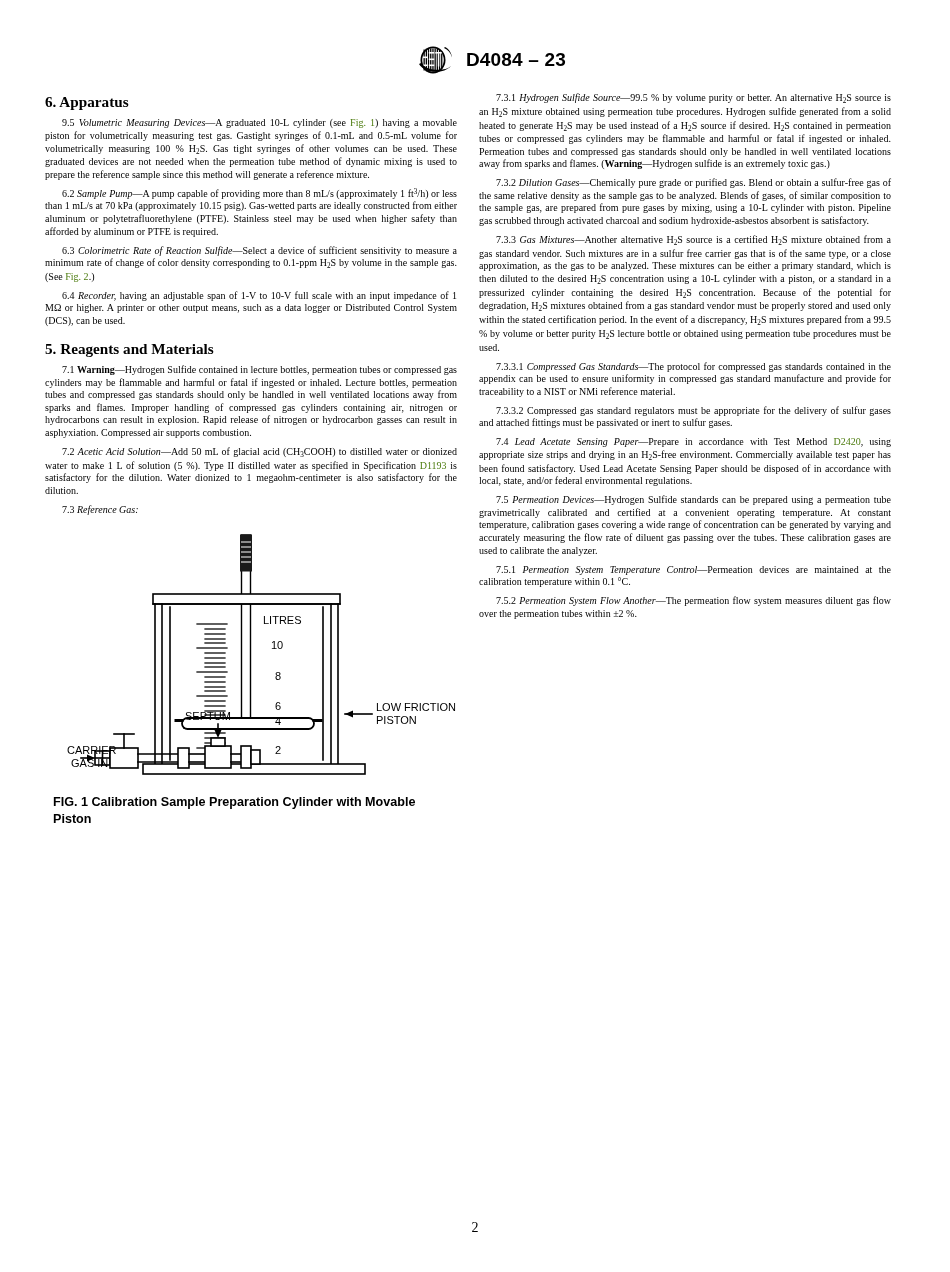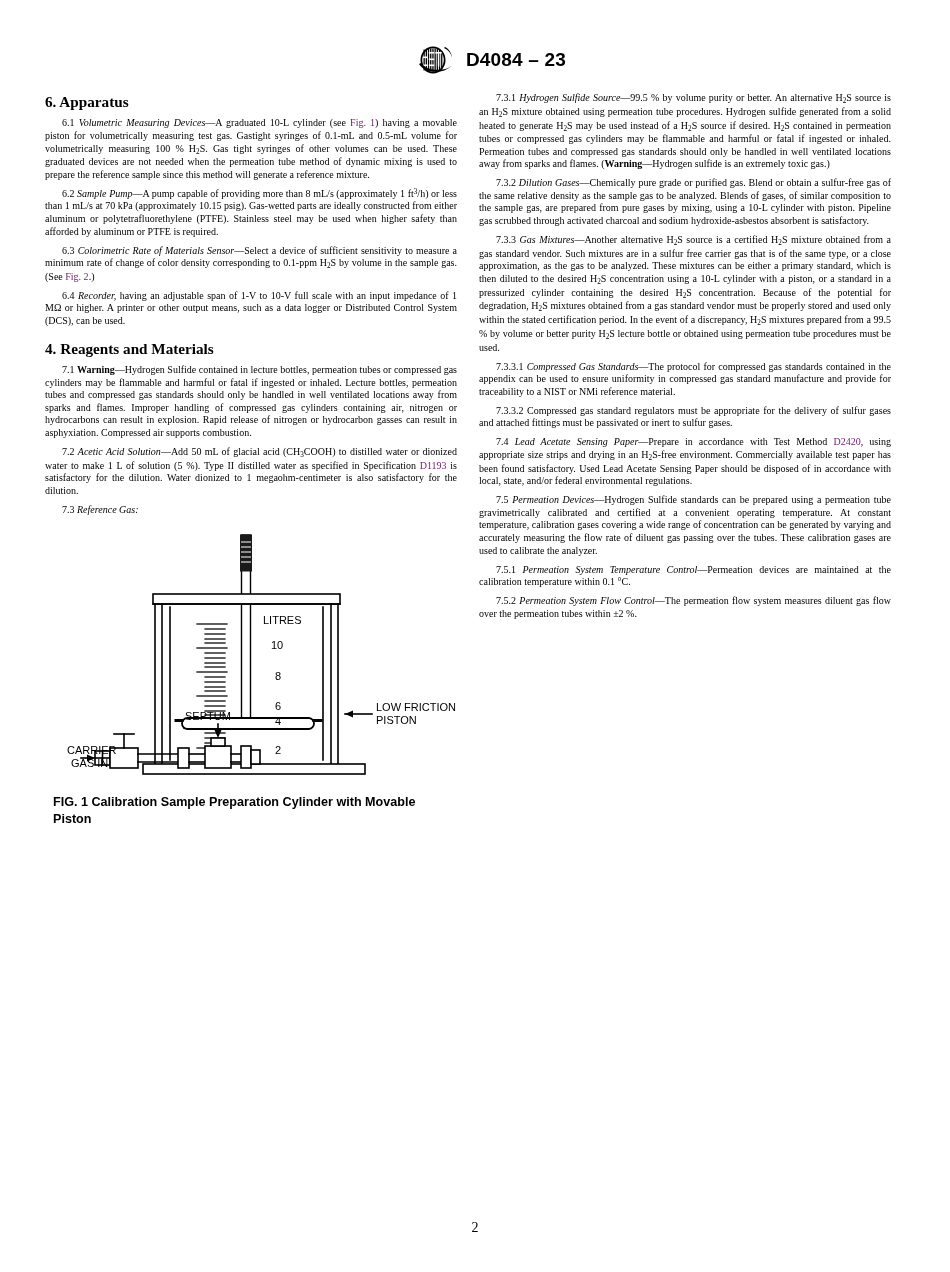--- a/index.html
+++ b/index.html
@@ -77,21 +77,21 @@
   .num {
     white-space: nowrap;
   }
   .term {
     font-style: italic;
   }
   .warnlabel {
     font-weight: bold;
   }
   .lnk {
-    color: #701a75;
+    color: #4d7c0f;
   }
   sub {
     font-size: 0.72em;
     vertical-align: -0.24em;
   }
   sup {
     font-size: 0.72em;
     vertical-align: 0.42em;
   }
 
@@ -161,40 +161,40 @@
   <div class="doc-designation">D4084 – 23</div>
 </div>
 
 <div class="columns">
 
   <div class="col">
 
     <h2 class="sec-head">6.  Apparatus</h2>
 
     <p class="para">
-      <span class="num">6.1</span>
+      <span class="num">9.5</span>
       <span class="term">Volumetric Measuring Devices</span><span>—A graduated 10-L cylinder (see </span><span class="lnk">Fig. 1</span><span>) having a movable piston for volumetrically measuring test gas. Gastight syringes of 0.1-mL and 0.5-mL volume for volumetrically measuring 100 % H</span><sub>2</sub><span>S. Gas tight syringes of other volumes can be used. These graduated devices are not needed when the permeation tube method of dynamic mixing is used to prepare the reference sample since this method will generate a reference mixture.</span>
     </p>
 
     <p class="para">
       <span class="num">6.2</span>
       <span class="term">Sample Pump</span><span>—A pump capable of providing more than 8 mL/s (approximately 1 ft</span><sup>3</sup><span>/h) or less than 1 mL/s at 70 kPa (approximately 10.15 psig). Gas-wetted parts are ideally constructed from either aluminum or polytetrafluorethylene (PTFE). Stainless steel may be used when higher safety than afforded by aluminum or PTFE is required.</span>
     </p>
 
     <p class="para">
       <span class="num">6.3</span>
-      <span class="term">Colorimetric Rate of Materials Sensor</span><span>—Select a device of sufficient sensitivity to measure a minimum rate of change of color density corresponding to 0.1-ppm H</span><sub>2</sub><span>S by volume in the sample gas. (See </span><span class="lnk">Fig. 2</span><span>.)</span>
+      <span class="term">Colorimetric Rate of Reaction Sulfide</span><span>—Select a device of sufficient sensitivity to measure a minimum rate of change of color density corresponding to 0.1-ppm H</span><sub>2</sub><span>S by volume in the sample gas. (See </span><span class="lnk">Fig. 2</span><span>.)</span>
     </p>
 
     <p class="para">
       <span class="num">6.4</span>
       <span class="term">Recorder,</span><span> having an adjustable span of 1-V to 10-V full scale with an input impedance of 1 MΩ or higher. A printer or other output means, such as a data logger or Distributed Control System (DCS), can be used.</span>
     </p>
 
-    <h2 class="sec-head spaced-above">4.  Reagents and Materials</h2>
+    <h2 class="sec-head spaced-above">5.  Reagents and Materials</h2>
 
     <p class="para">
       <span class="num">7.1</span>
       <span class="warnlabel">Warning</span><span>—Hydrogen Sulfide contained in lecture bottles, permeation tubes or compressed gas cylinders may be flammable and harmful or fatal if ingested or inhaled. Lecture bottles, permeation tubes and compressed gas standards should only be handled in well ventilated locations away from sparks and flames. Improper handling of compressed gas cylinders containing air, nitrogen or hydrocarbons can result in explosion. Rapid release of nitrogen or hydrocarbon gasses can result in asphyxiation. Compressed air supports combustion.</span>
     </p>
 
     <p class="para">
       <span class="num">7.2</span>
       <span class="term">Acetic Acid Solution</span><span>—Add 50 mL of glacial acid (CH</span><sub>3</sub><span>COOH) to distilled water or dionized water to make 1 L of solution (5 %). Type II distilled water as specified in Specification </span><span class="lnk">D1193</span><span> is satisfactory for the dilution. Water dionized to 1 megaohm-centimeter is also satisfactory for the dilution.</span>
     </p>
@@ -370,19 +370,19 @@
       <span class="term">Permeation Devices</span><span>—Hydrogen Sulfide standards can be prepared using a permeation tube gravimetrically calibrated and certified at a convenient operating temperature. At constant temperature, calibration gases covering a wide range of concentration can be generated by varying and accurately measuring the flow rate of diluent gas passing over the tubes. These calibration gases are used to calibrate the analyzer.</span>
     </p>
 
     <p class="para">
       <span class="num">7.5.1</span>
       <span class="term">Permeation System Temperature Control</span><span>—Permeation devices are maintained at the calibration temperature within 0.1 °C.</span>
     </p>
 
     <p class="para">
       <span class="num">7.5.2</span>
-      <span class="term">Permeation System Flow Control</span><span>—The permeation flow system measures diluent gas flow over the permeation tubes within ±2 %.</span>
+      <span class="term">Permeation System Flow Another</span><span>—The permeation flow system measures diluent gas flow over the permeation tubes within ±2 %.</span>
     </p>
 
   </div>
 </div>
 
 <div class="page-number">2</div>
 
 </body></html>

